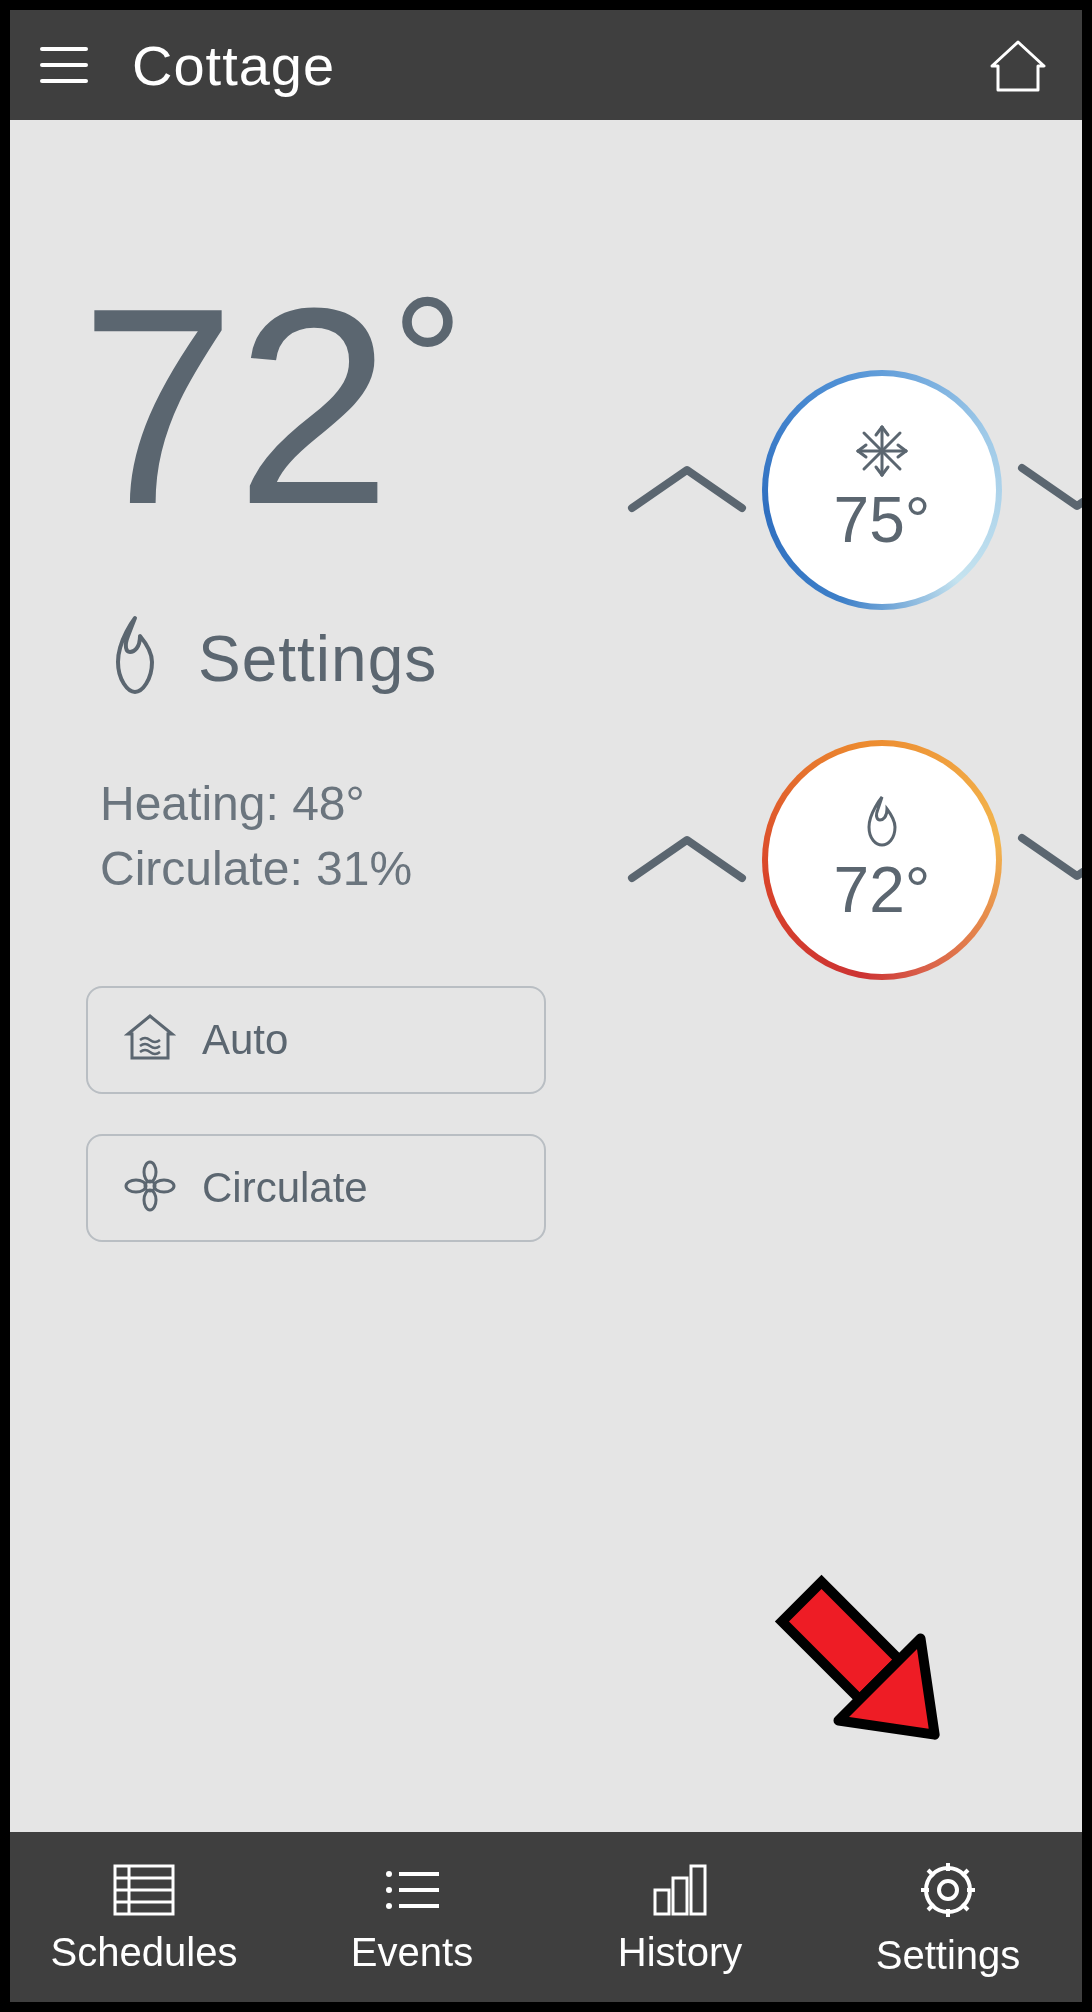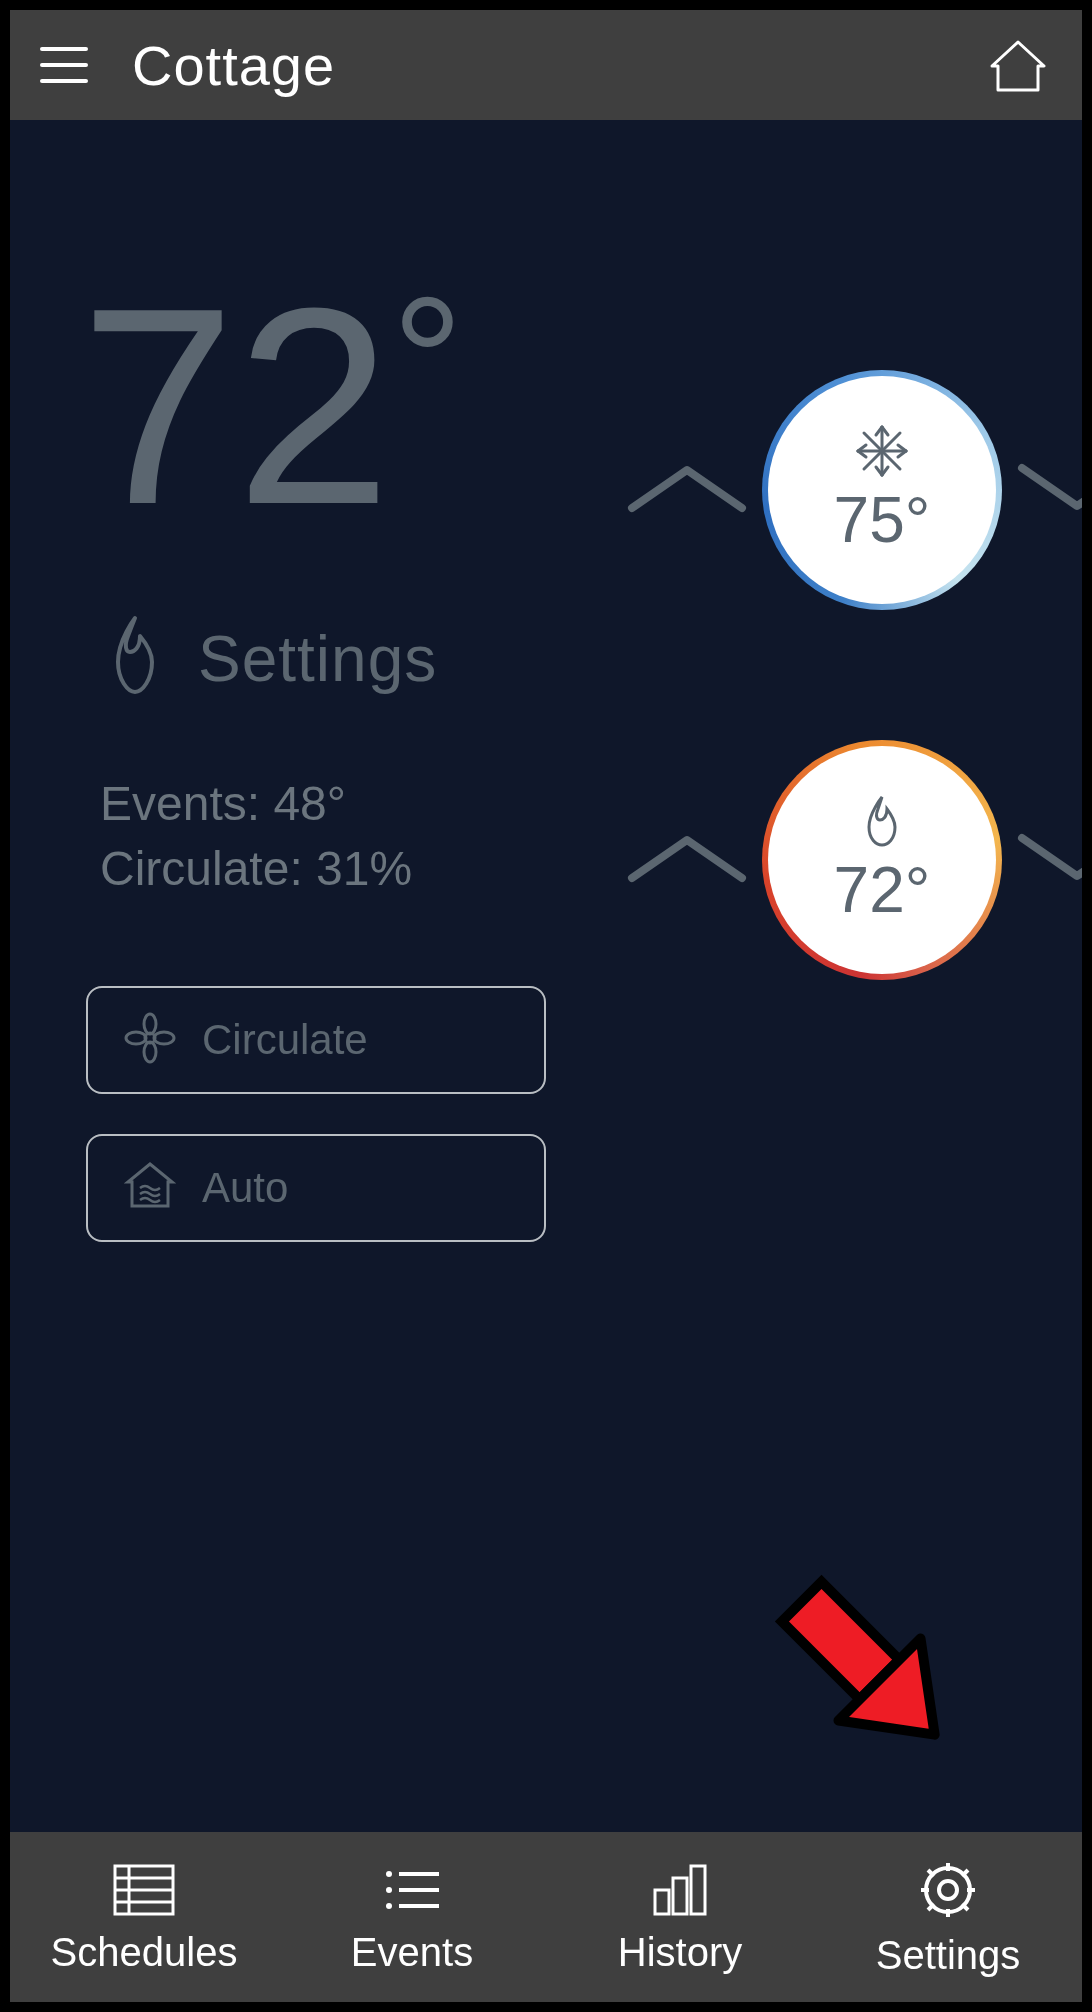--- a/index.html
+++ b/index.html
@@ -5,21 +5,21 @@
   * { box-sizing: border-box; margin: 0; padding: 0; }
   html, body { width: 1092px; height: 2012px; }
   body {
     font-family: -apple-system, "Helvetica Neue", Arial, sans-serif;
     background: #000;
     padding: 10px;
   }
   .device {
     width: 1072px;
     height: 1992px;
-    background: #0f172a;
+    background: #e5e5e5;
     display: flex;
     flex-direction: column;
     overflow: hidden;
   }
 
   
   .header {
     background: #3f3f3f;
     height: 110px;
     display: flex;
@@ -118,51 +118,51 @@
         <span class="flame-icon">
           <svg width="70" height="90" viewBox="0 0 70 90">
             <path d="M35 6 C35 6 18 28 18 50 C18 68 28 80 35 80 C42 80 52 68 52 50 C52 40 45 30 40 24 C40 36 34 40 30 40 C26 40 24 34 28 24 C31 16 35 6 35 6 Z" fill="none" stroke="#5b6670" stroke-width="4" stroke-linejoin="round"></path>
           </svg>
         </span>
         <span class="status-label">Settings</span>
       </div>
 
       <div class="env">
         <div class="env-line">
-          <span>Events:</span> <span>48°</span>
+          <span>Heating:</span> <span>48°</span>
         </div>
         <div class="env-line">
           <span>Circulate:</span> <span>31%</span>
         </div>
       </div>
 
       <div class="mode-buttons">
+        <div class="mode-btn">
+          <span>
+            <svg width="52" height="52" viewBox="0 0 52 52">
+              <path d="M26 4 L48 22 L44 22 L44 46 L8 46 L8 22 L4 22 Z" fill="none" stroke="#5b6670" stroke-width="3"></path>
+              <path d="M16 28 Q21 24 26 28 T36 28" fill="none" stroke="#5b6670" stroke-width="2.5"></path>
+              <path d="M16 34 Q21 30 26 34 T36 34" fill="none" stroke="#5b6670" stroke-width="2.5"></path>
+              <path d="M16 40 Q21 36 26 40 T36 40" fill="none" stroke="#5b6670" stroke-width="2.5"></path>
+            </svg>
+          </span>
+          <span class="mode-btn-label">Auto</span>
+        </div>
+
         <div class="mode-btn">
           <span>
             <svg width="52" height="52" viewBox="0 0 52 52">
               <circle cx="26" cy="26" r="5" fill="none" stroke="#5b6670" stroke-width="3"></circle>
               <ellipse cx="26" cy="12" rx="6" ry="10" fill="none" stroke="#5b6670" stroke-width="3" transform="rotate(0 26 26)"></ellipse>
               <ellipse cx="26" cy="12" rx="6" ry="10" fill="none" stroke="#5b6670" stroke-width="3" transform="rotate(90 26 26)"></ellipse>
               <ellipse cx="26" cy="12" rx="6" ry="10" fill="none" stroke="#5b6670" stroke-width="3" transform="rotate(180 26 26)"></ellipse>
               <ellipse cx="26" cy="12" rx="6" ry="10" fill="none" stroke="#5b6670" stroke-width="3" transform="rotate(270 26 26)"></ellipse>
             </svg>
           </span>
           <span class="mode-btn-label">Circulate</span>
-        </div>
-
-        <div class="mode-btn">
-          <span>
-            <svg width="52" height="52" viewBox="0 0 52 52">
-              <path d="M26 4 L48 22 L44 22 L44 46 L8 46 L8 22 L4 22 Z" fill="none" stroke="#5b6670" stroke-width="3"></path>
-              <path d="M16 28 Q21 24 26 28 T36 28" fill="none" stroke="#5b6670" stroke-width="2.5"></path>
-              <path d="M16 34 Q21 30 26 34 T36 34" fill="none" stroke="#5b6670" stroke-width="2.5"></path>
-              <path d="M16 40 Q21 36 26 40 T36 40" fill="none" stroke="#5b6670" stroke-width="2.5"></path>
-            </svg>
-          </span>
-          <span class="mode-btn-label">Auto</span>
         </div>
 
       </div>
     </div>
 
     <div class="right-col">
       <div class="setpoint-block">
         <div class="chevron">
           <svg width="150" height="64" viewBox="0 0 150 64">
               <polyline points="20,52 75,14 130,52" fill="none" stroke="#5b6670" stroke-width="8" stroke-linecap="round" stroke-linejoin="round"></polyline>

